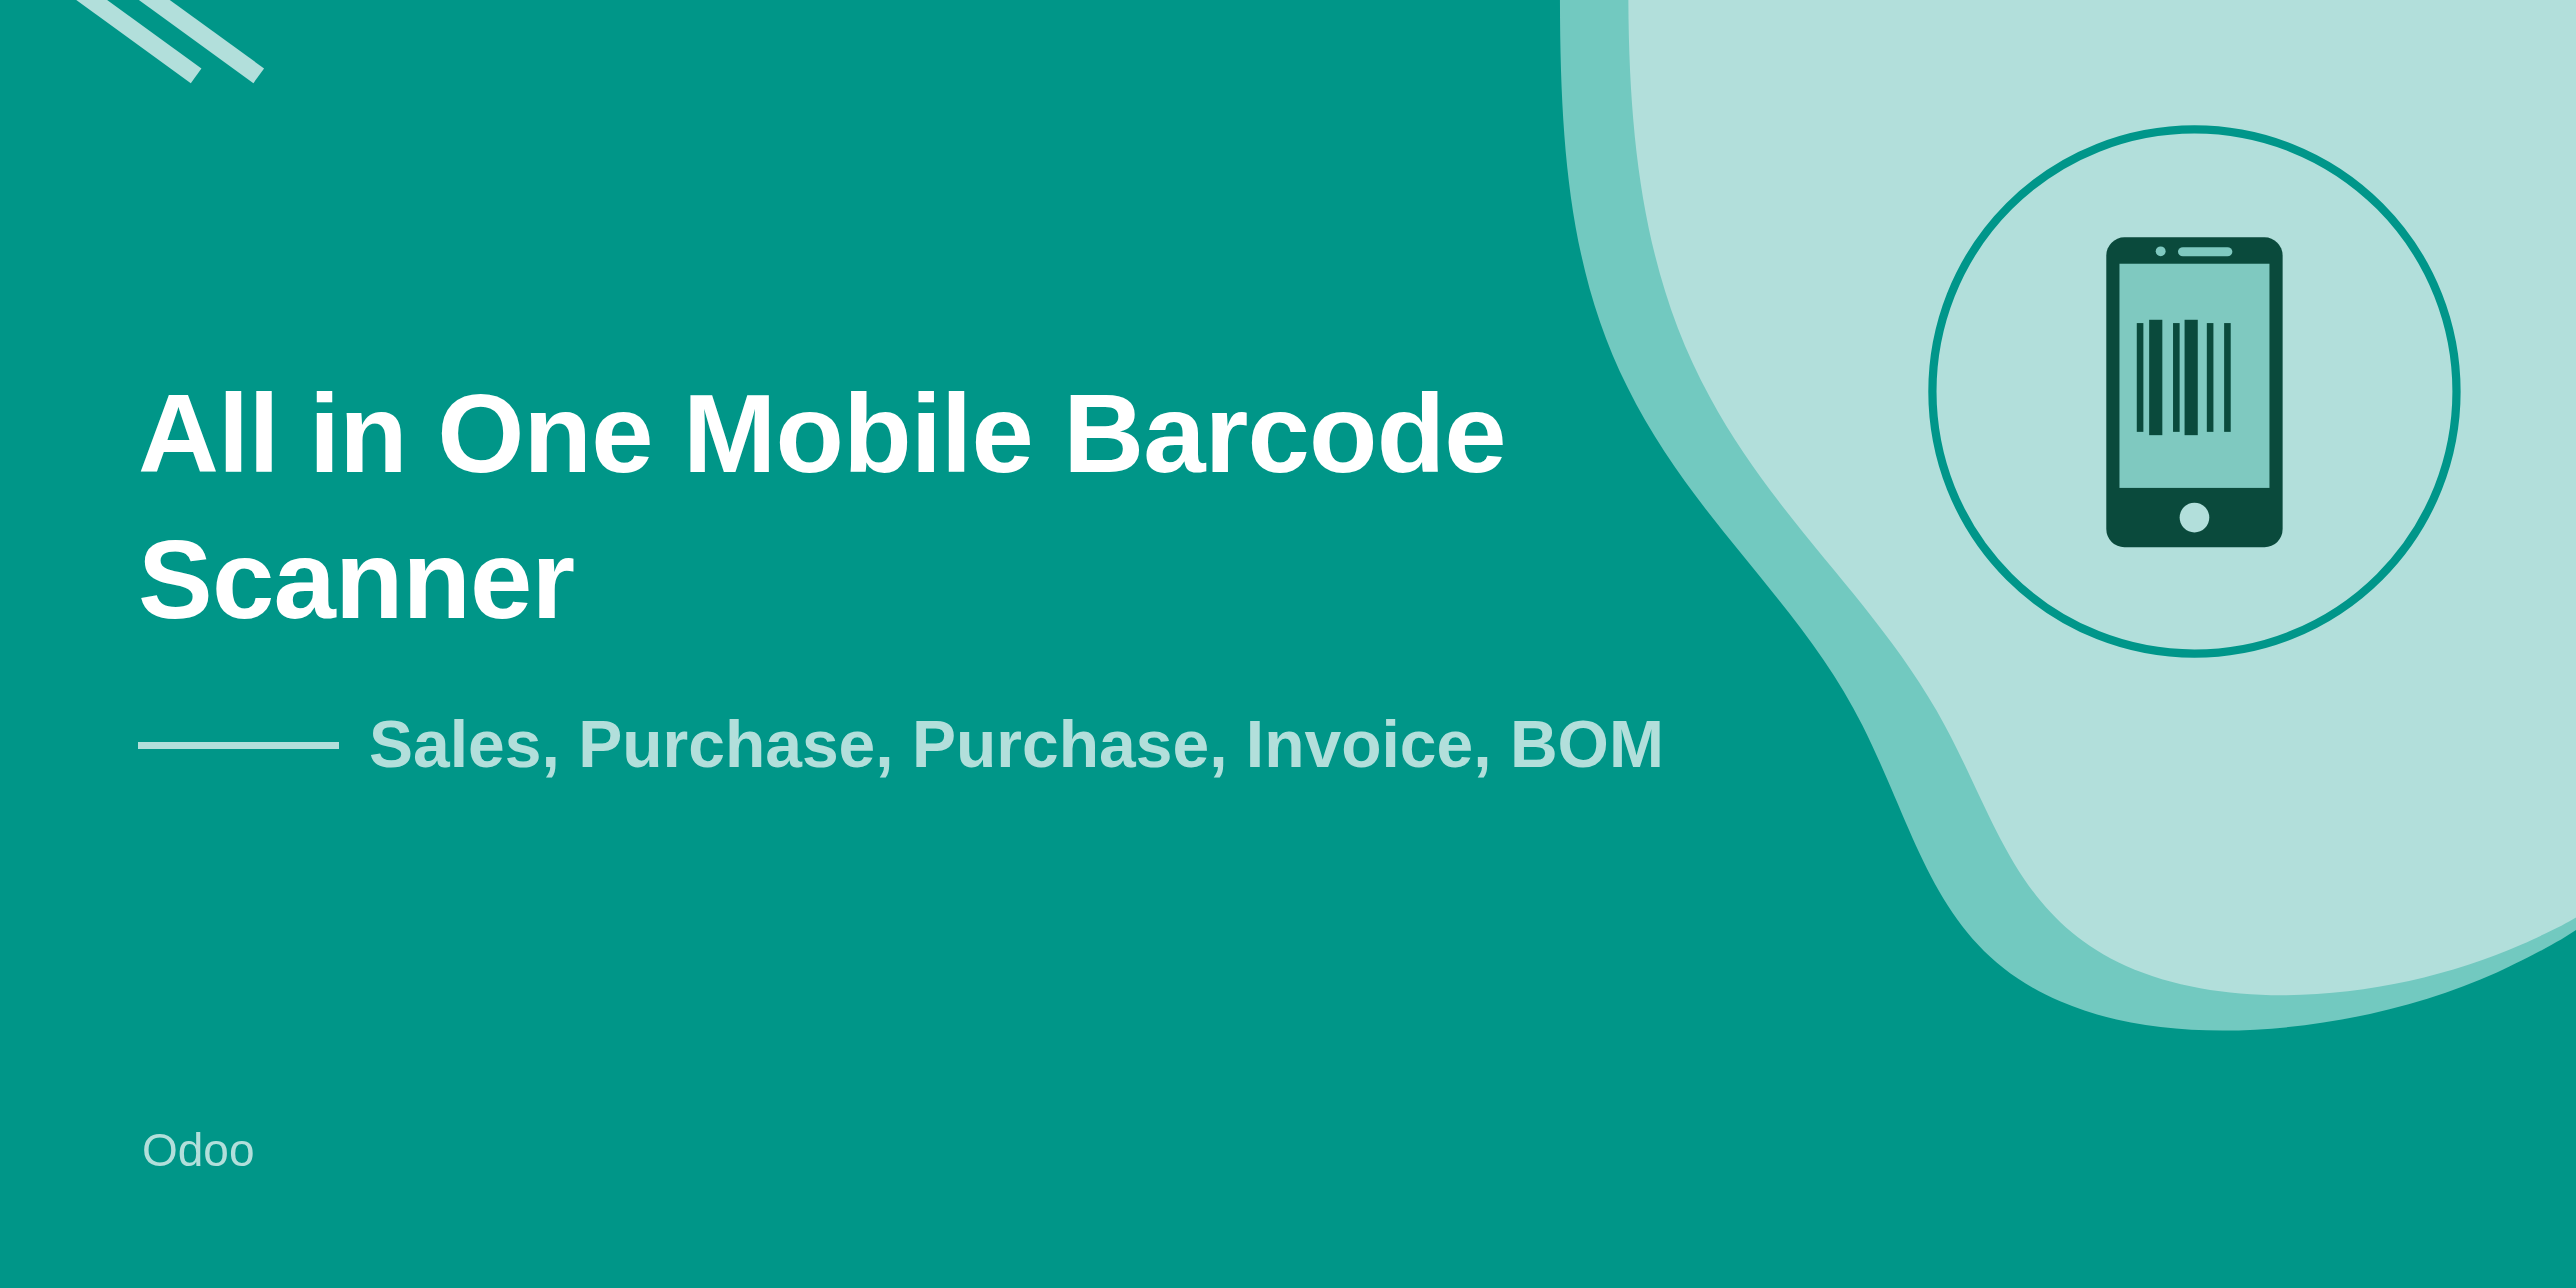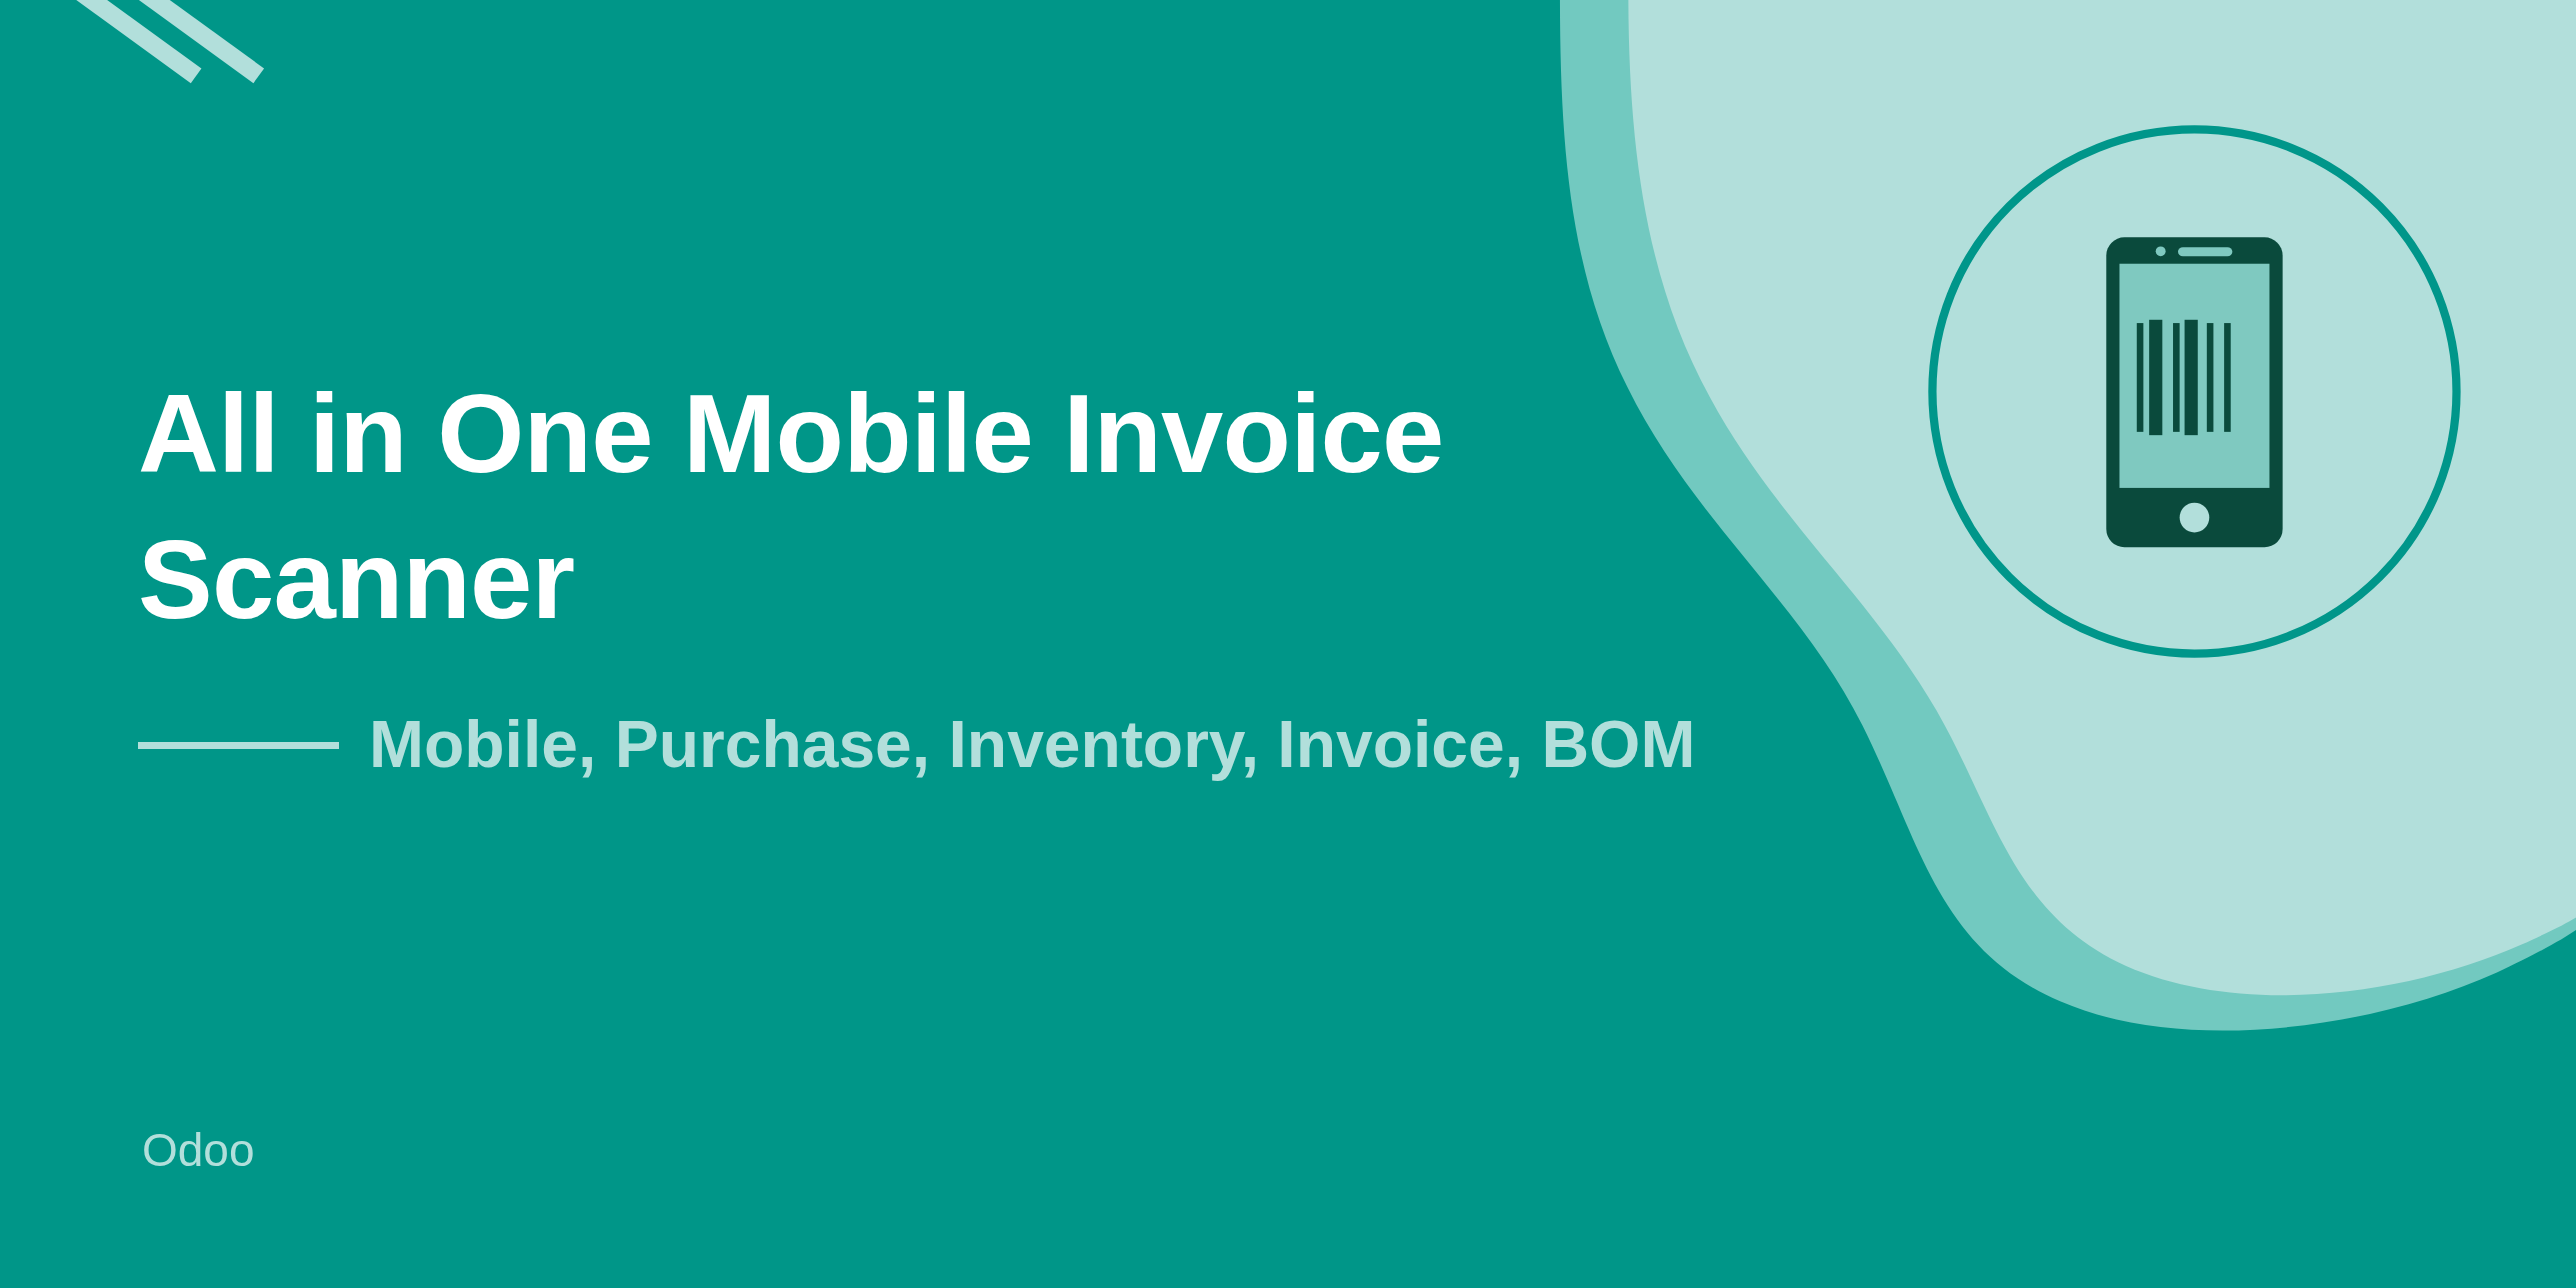--- a/index.html
+++ b/index.html
@@ -133,24 +133,24 @@
         <rect x="2637" y="392" width="8" height="132"></rect>
         <rect x="2651" y="388" width="16" height="140"></rect>
         <rect x="2678" y="392" width="8" height="132"></rect>
         <rect x="2699" y="392" width="8" height="132"></rect>
       </g>
     </g>
   </svg>
 
   <div class="content">
 
-    <h1 class="title">All in One Mobile Invoice Scanner</h1>
+    <h1 class="title">All in One Mobile Barcode Scanner</h1>
 
     <div class="subtitle-row">
       <span class="subtitle-rule"></span>
-      <p class="subtitle">Mobile, Purchase, Inventory, Invoice, BOM</p>
+      <p class="subtitle">Sales, Purchase, Purchase, Invoice, BOM</p>
     </div>
 
     <p class="footer-brand">Odoo</p>
   </div>
 
 </div>
 
 
 </body></html>

